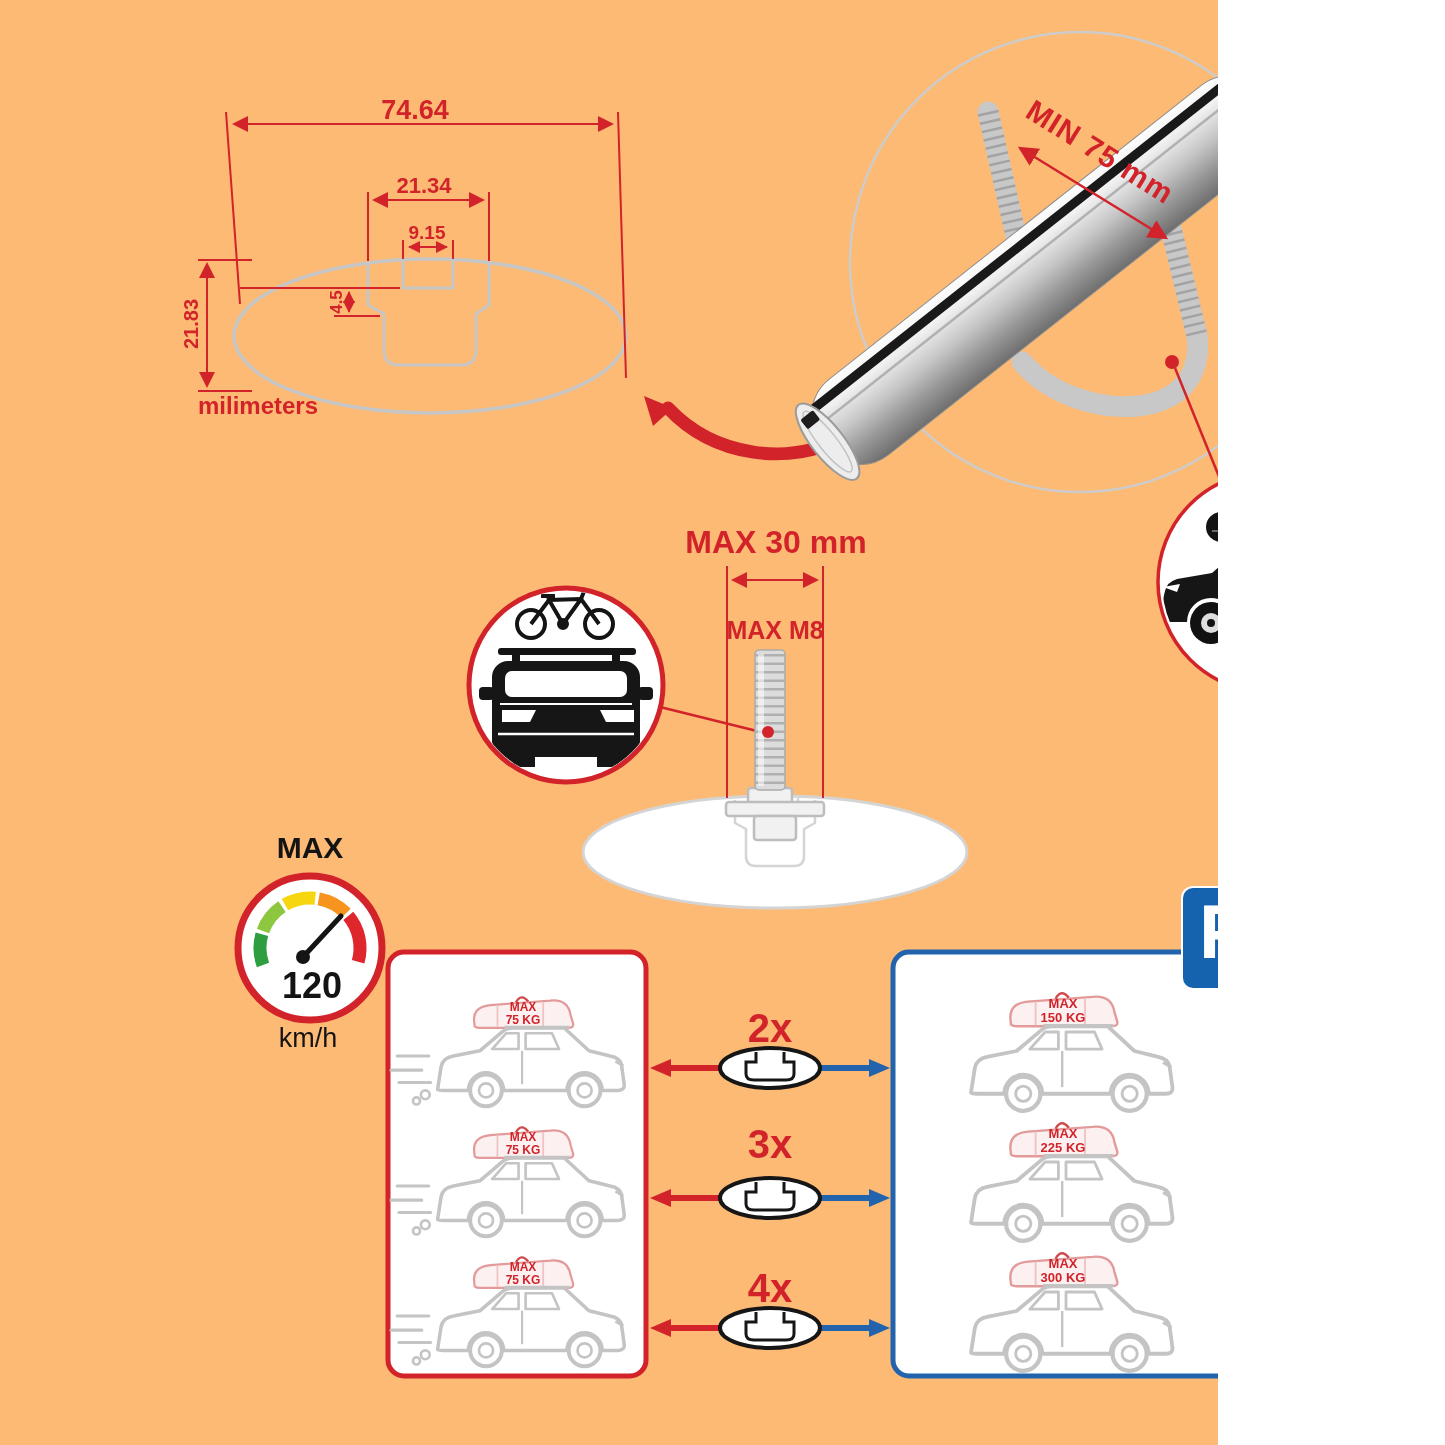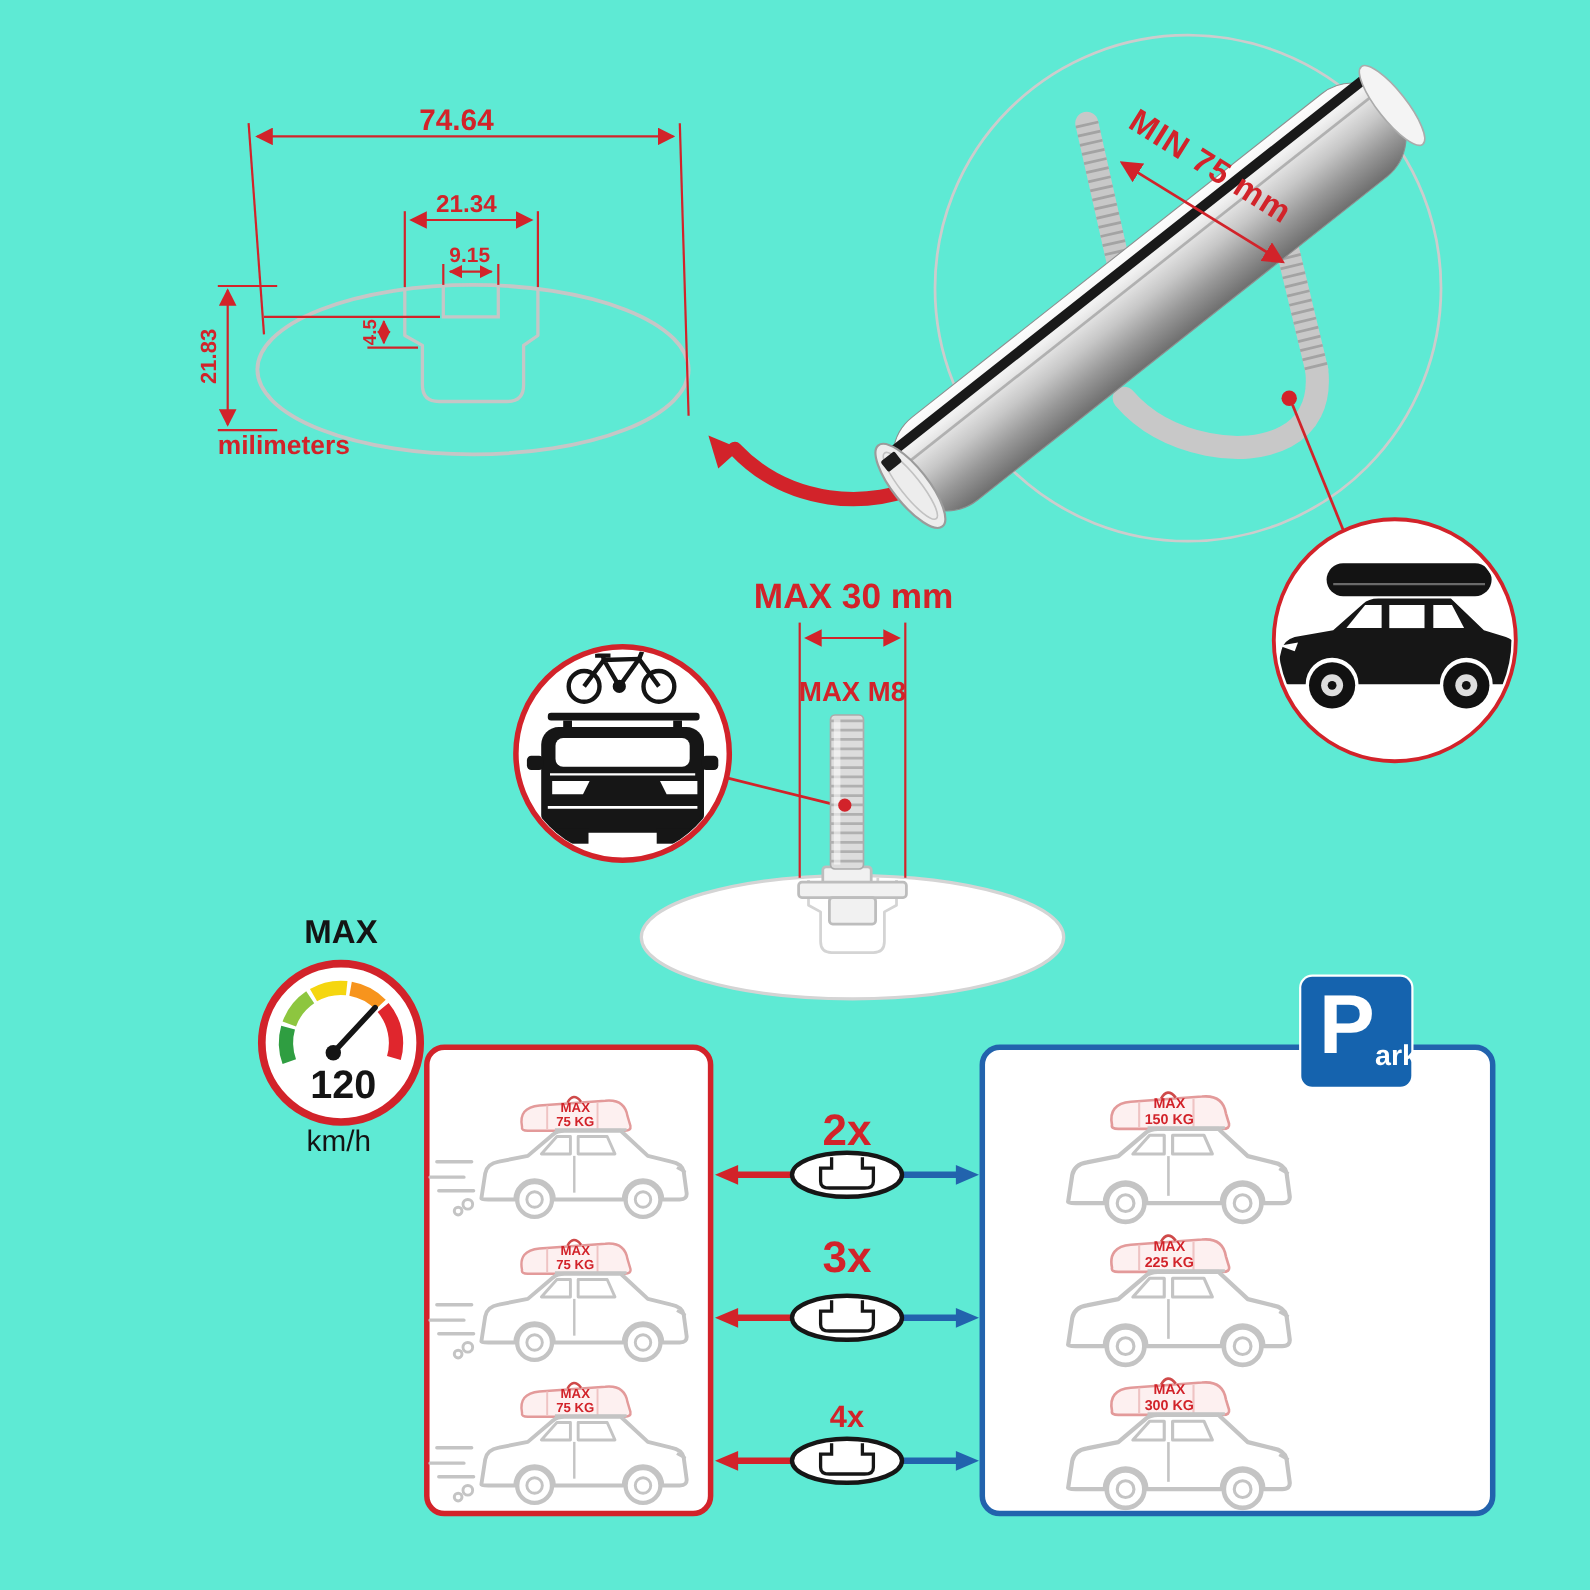--- a/index.html
+++ b/index.html
@@ -1,16 +1,16 @@
 <!DOCTYPE html>
 <html><head>
 <meta charset="utf-8">
 <style>
   html,body{margin:0;padding:0;background:#fff;}
-  .canvas{position:relative;width:1445px;height:1445px;background:#5eead4;overflow:hidden;
+  .canvas{position:relative;width:1218px;height:1445px;background:#fdba74;overflow:hidden;
           font-family:"Liberation Sans",sans-serif;text-decoration:underline;}
   svg.art{position:absolute;left:0;top:0;z-index:1;}
   .lbl{position:absolute;z-index:2;color:#d2232a;font-weight:700;white-space:nowrap;
        transform:translate(-50%,-50%);}
   .lbl.rotneg90{transform:translate(-50%,-50%) rotate(-90deg);}
   .lbl.rot32{transform:translate(-50%,-50%) rotate(32deg);letter-spacing:1px;}
   .lbl.dark{color:#141414;}
   .lbl.leftalign{transform:translate(0,-50%);}
   .bag{position:absolute;z-index:2;transform:translate(-50%,-50%);text-align:center;color:#d2232a;
        font-weight:700;line-height:1.1;font-size:12px;}
@@ -264,21 +264,21 @@
 
 <div class="lbl" style="left:776px;top:542px;font-size:32px">MAX 30 mm</div>
 <div class="lbl" style="left:775px;top:630px;font-size:25px">MAX M8</div>
 
 <div class="lbl dark" style="left:310px;top:848px;font-size:30px">MAX</div>
 <div class="lbl dark" style="left:312px;top:986px;font-size:36px">120</div>
 <div class="lbl dark" style="left:308px;top:1038px;font-size:27px;font-weight:400">km/h</div>
 
 <div class="lbl" style="left:770px;top:1028px;font-size:40px">2x</div>
 <div class="lbl" style="left:770px;top:1144px;font-size:40px">3x</div>
-<div class="lbl" style="left:770px;top:1288px;font-size:28px">4x</div>
+<div class="lbl" style="left:770px;top:1288px;font-size:40px">4x</div>
 
 <div class="bag" style="left:523px;top:1014px">
   <div>MAX</div>
   <div>75 KG</div>
 </div>
 <div class="bag" style="left:523px;top:1144px">
   <div>MAX</div>
   <div>75 KG</div>
 </div>
 <div class="bag" style="left:523px;top:1274px">

